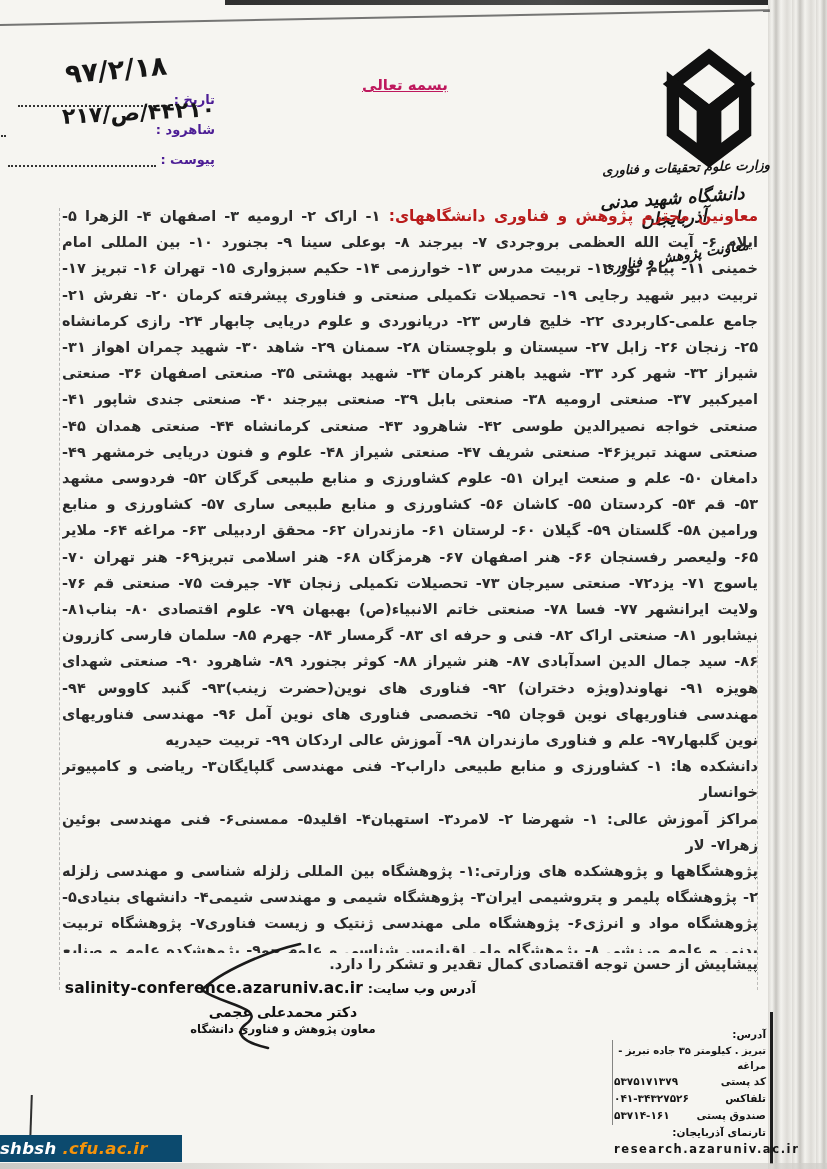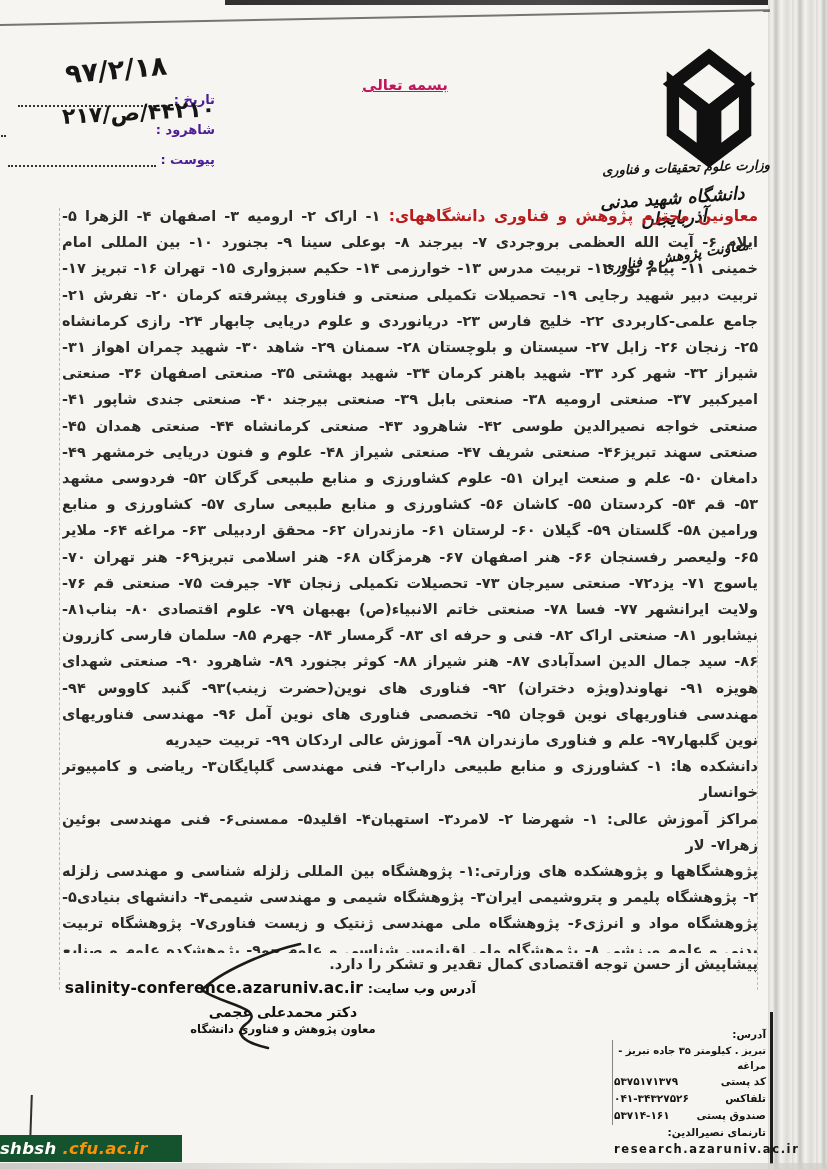--- a/index.html
+++ b/index.html
@@ -52,21 +52,21 @@
   .sig-scribble{position:absolute;left:150px;top:938px;pointer-events:none;}
 
   
   .footer-address{position:absolute;left:614px;top:1026px;width:152px;direction:rtl;color:#151515;}
   .fa-row{display:flex;justify-content:space-between;align-items:baseline;font-size:10.5px;font-weight:bold;line-height:17px;}
   .fa-addr-line{font-size:10px;font-weight:bold;line-height:15px;}
   .fa-val{direction:ltr;unicode-bidi:isolate;}
   .fa-url{direction:ltr;text-align:center;font-size:11.5px;font-weight:bold;letter-spacing:1.6px;margin-top:1px;}
 
   
-  .watermark{position:absolute;left:0;top:1135px;width:178px;height:27px;background:#14532d;display:flex;align-items:center;padding-right:4px;}
+  .watermark{position:absolute;left:0;top:1135px;width:178px;height:27px;background:#0c4a6e;display:flex;align-items:center;padding-right:4px;}
   .watermark span{font-size:16.5px;font-weight:bold;font-style:italic;letter-spacing:.3px;padding-left:6px;}
   .wm-prefix{color:#ffffff;padding-left:0 !important;}
 </style>
 </head>
 <body>
 
 <div class="page">
 
   <div class="edge-stripes"></div>
   <div class="top-bar"></div>
@@ -143,21 +143,21 @@
     </div>
     <div class="fa-row">
       <span>تلفاکس</span>
       <span class="fa-val">۰۴۱-۳۴۳۲۷۵۲۶</span>
     </div>
     <div class="fa-row">
       <span>صندوق پستی</span>
       <span class="fa-val">۵۳۷۱۴-۱۶۱</span>
     </div>
     <div class="fa-row">
-      <span>تارنمای نصیرالدین:</span>
+      <span>تارنمای آذربایجان:</span>
     </div>
     <div class="fa-url">research.azaruniv.ac.ir</div>
   </div>
 
   <div class="watermark">
     <span class="wm-prefix">shbsh</span>
       <span id="wm-suffix" style="color: rgb(245, 147, 10);">.cfu.ac.ir</span>
   </div>
 
 </div>

